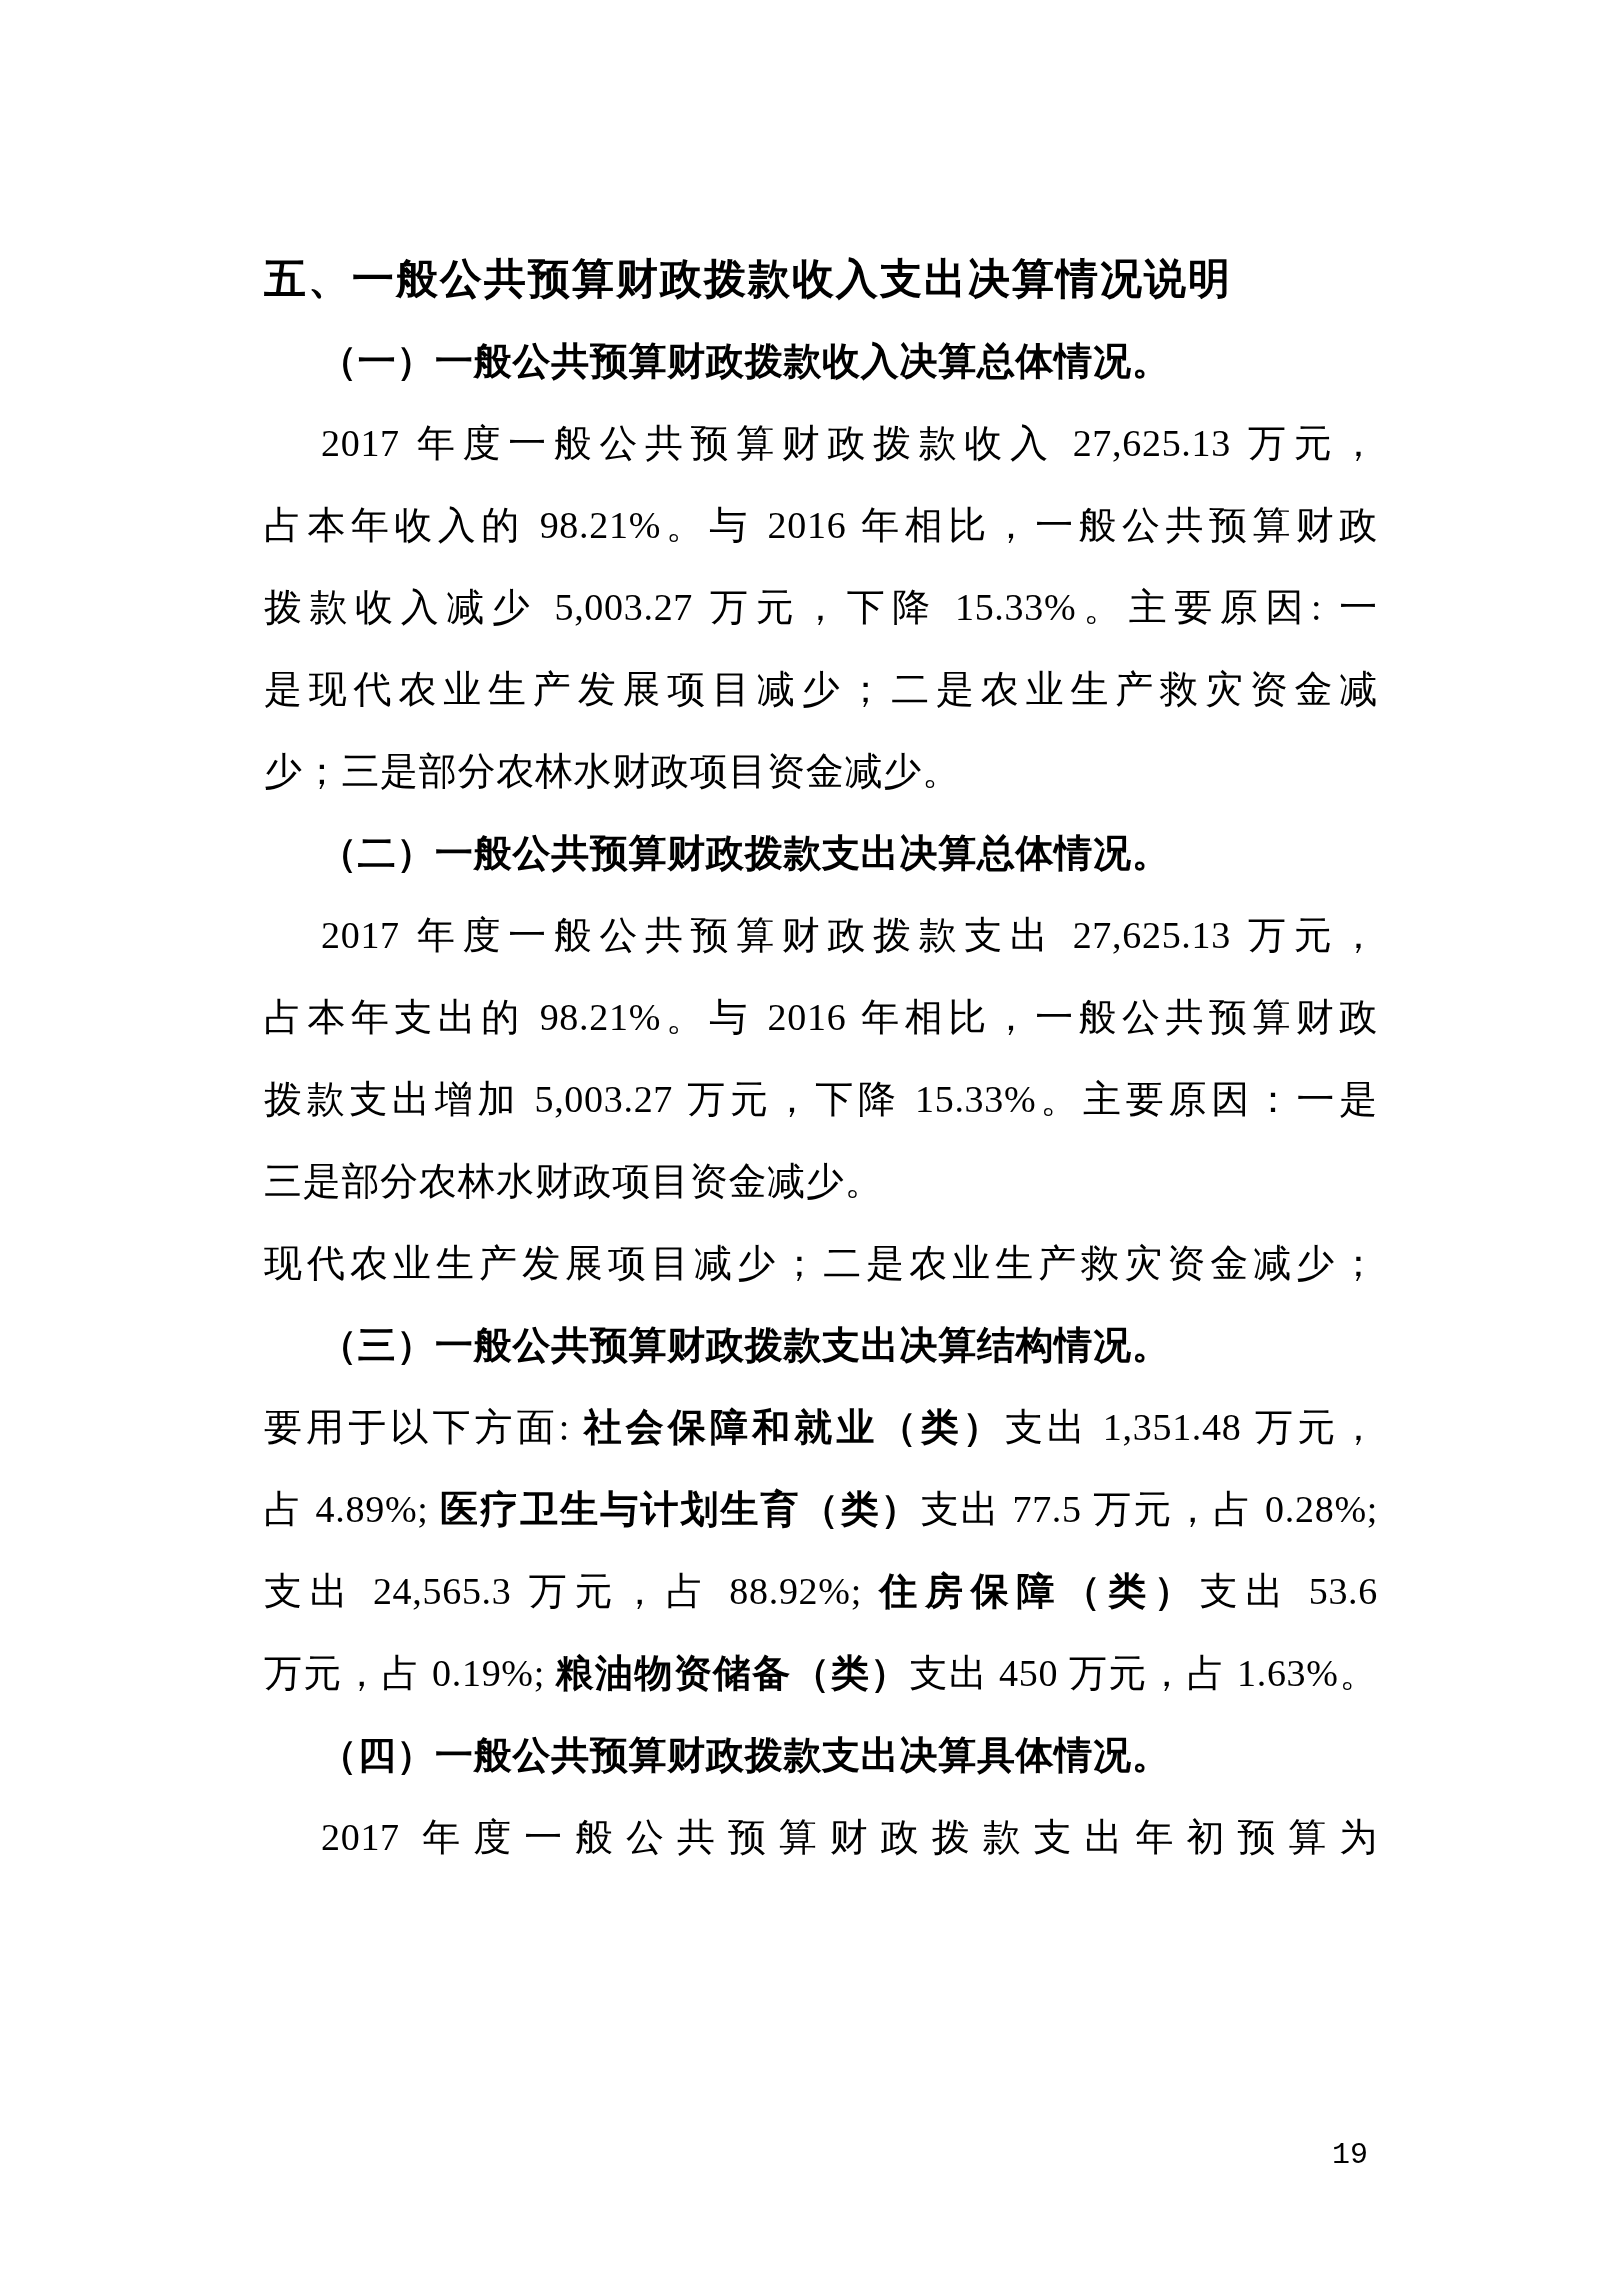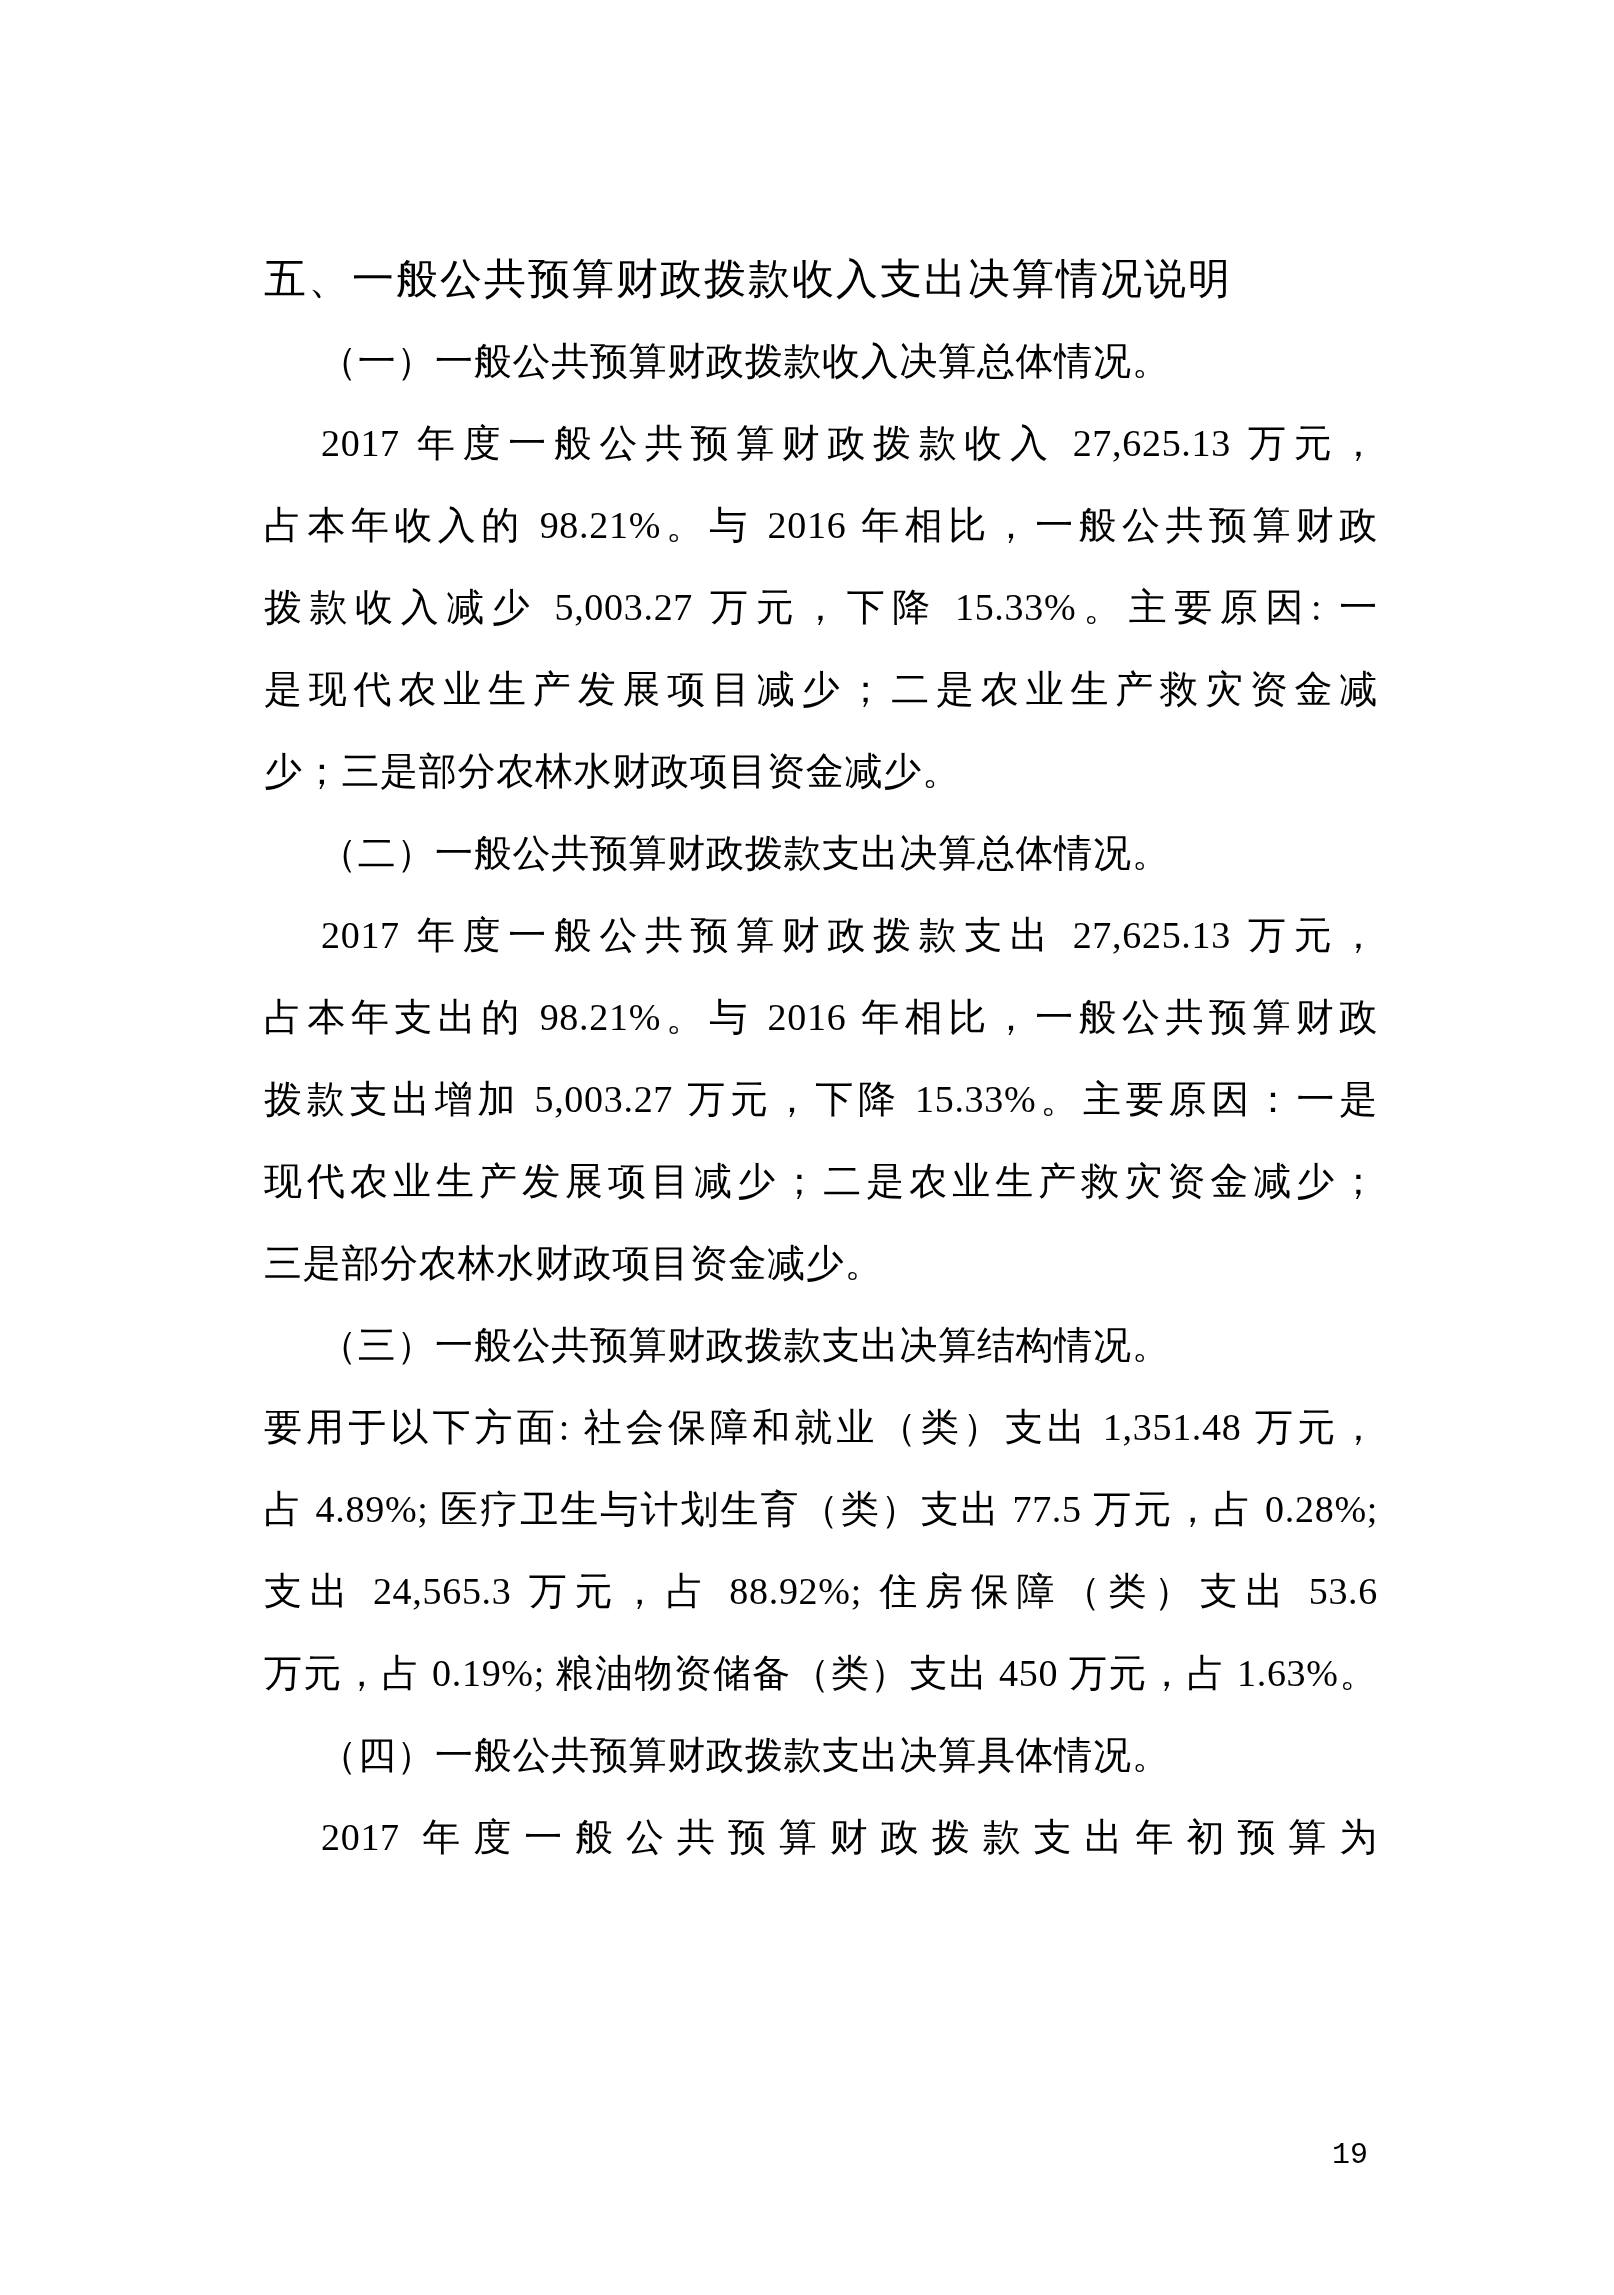--- a/index.html
+++ b/index.html
@@ -46,21 +46,21 @@
   .line.just {
     text-align: justify;
     text-align-last: justify;
     text-justify: inter-ideograph;
   }
   .line.noj {
     text-align: left;
     text-align-last: left;
   }
   .b {
-    font-weight: normal;
+    font-weight: bold;
     font-family: "Liberation Sans", sans-serif;
   }
   .pagenum {
     position: absolute;
     left: 1332px;
     top: 2136px;
     font-size: 30px;
     line-height: 39px;
     font-family: Liberation Mono, monospace;
   }
@@ -74,22 +74,22 @@
       <div class="line heading noj"><span class="b">（一）一般公共预算财政拨款收入决算总体情况。</span></div>
       <div class="line body-start just"><span>2017 年度一般公共预算财政拨款收入 27,625.13 万元，</span></div>
       <div class="line body just"><span>占本年收入的 98.21%。与 2016 年相比，一般公共预算财政</span></div>
       <div class="line body just"><span>拨款收入减少 5,003.27 万元，下降 15.33%。主要原因: 一</span></div>
       <div class="line body just"><span>是现代农业生产发展项目减少；二是农业生产救灾资金减</span></div>
       <div class="line body-end noj"><span>少；三是部分农林水财政项目资金减少。</span></div>
       <div class="line heading noj"><span class="b">（二）一般公共预算财政拨款支出决算总体情况。</span></div>
       <div class="line body-start just"><span>2017 年度一般公共预算财政拨款支出 27,625.13 万元，</span></div>
       <div class="line body just"><span>占本年支出的 98.21%。与 2016 年相比，一般公共预算财政</span></div>
       <div class="line body just"><span>拨款支出增加 5,003.27 万元，下降 15.33%。主要原因：一是</span></div>
+      <div class="line body-end noj"><span>三是部分农林水财政项目资金减少。</span></div>
       <div class="line body just"><span>现代农业生产发展项目减少；二是农业生产救灾资金减少；</span></div>
-      <div class="line body-end noj"><span>三是部分农林水财政项目资金减少。</span></div>
       <div class="line heading noj"><span class="b">（三）一般公共预算财政拨款支出决算结构情况。</span></div>
       <div class="line body just"><span>要用于以下方面: </span><span class="b">社会保障和就业（类）</span><span>支出 1,351.48 万元，</span></div>
       <div class="line body just"><span>占 4.89%; </span><span class="b">医疗卫生与计划生育（类）</span><span>支出 77.5 万元，占 0.28%;</span></div>
       <div class="line body just"><span>支出 24,565.3 万元，占 88.92%; </span><span class="b">住房保障（类）</span><span>支出 53.6</span></div>
       <div class="line body just"><span>万元，占 0.19%; </span><span class="b">粮油物资储备（类）</span><span>支出 450 万元，占 1.63%。</span></div>
       <div class="line heading noj"><span class="b">（四）一般公共预算财政拨款支出决算具体情况。</span></div>
       <div class="line body-start just"><span>2017 年度一般公共预算财政拨款支出年初预算为</span></div>
     </main>
   <div class="pagenum">19</div>
 </div>

